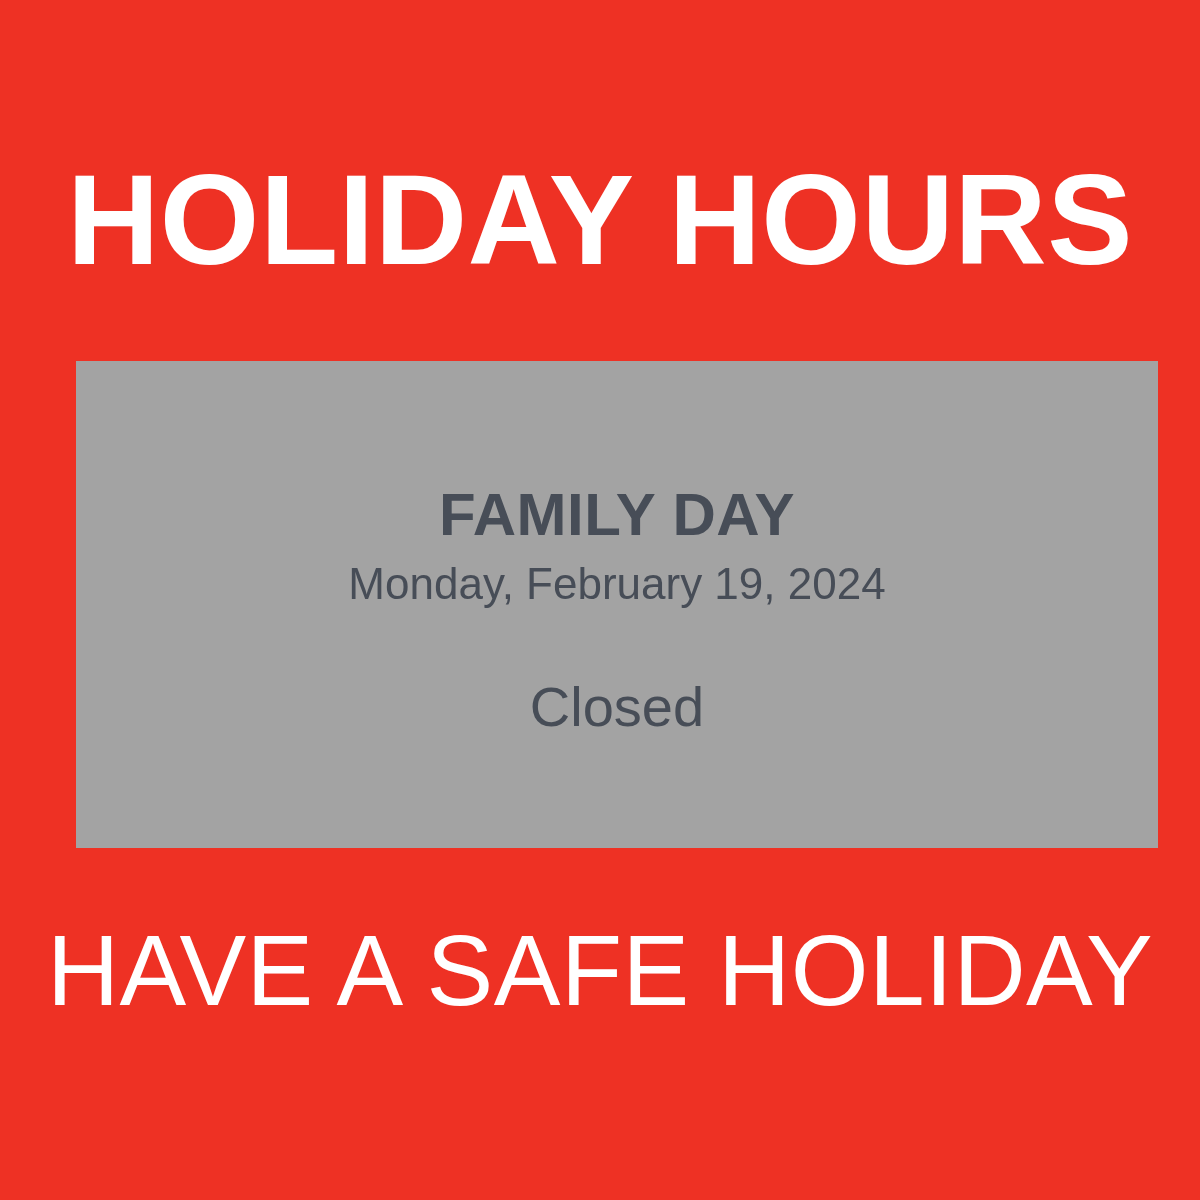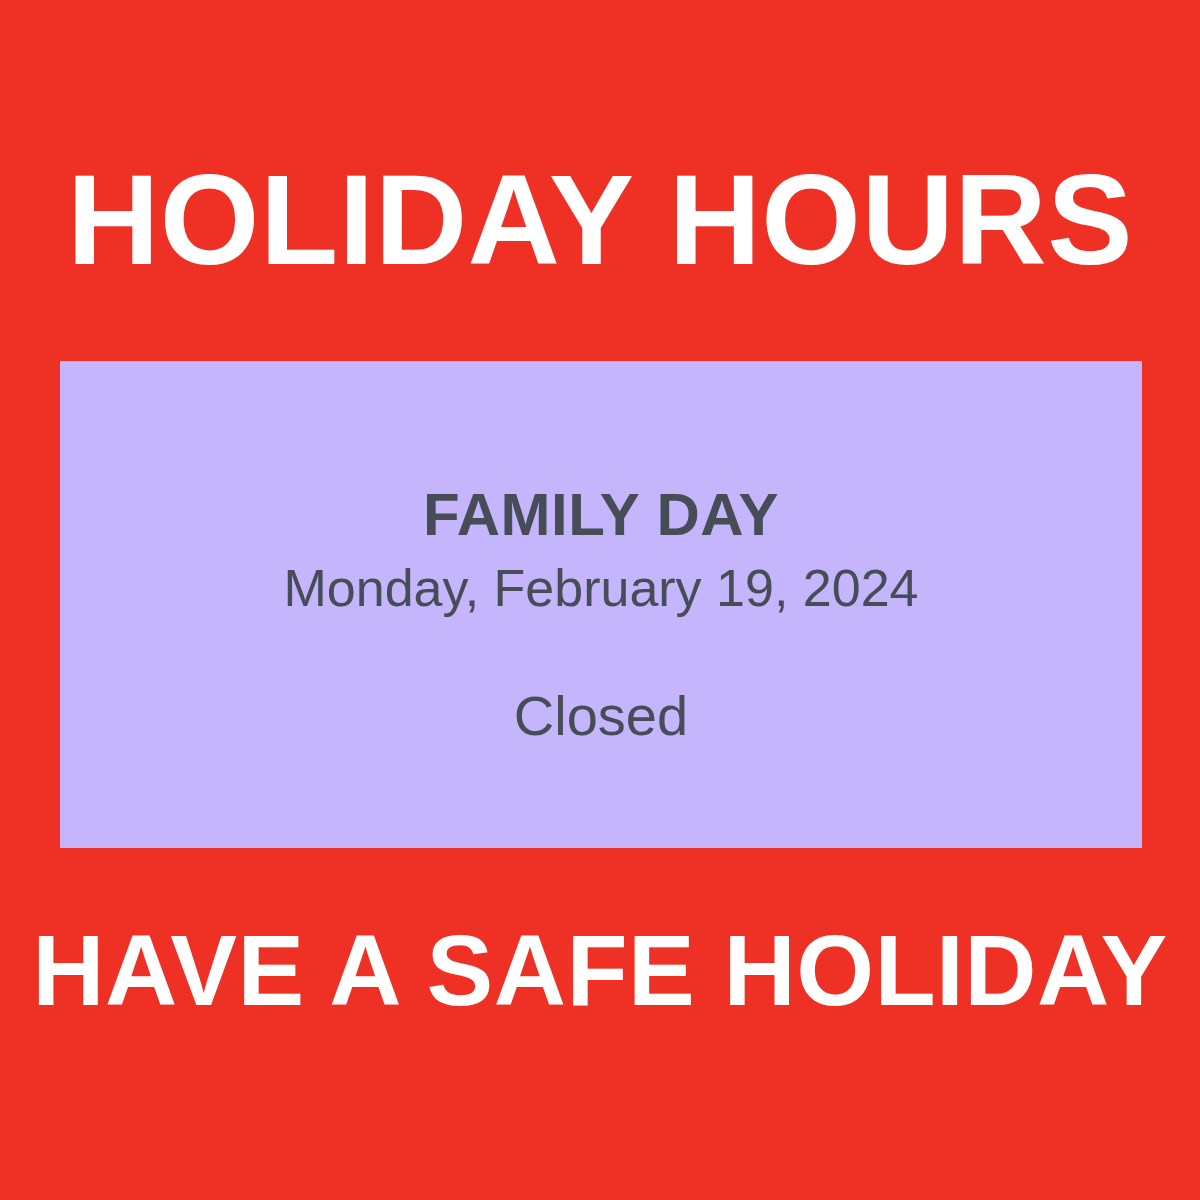--- a/index.html
+++ b/index.html
@@ -40,24 +40,24 @@
     font-size: 128px;
     line-height: 1.0;
     letter-spacing: 0.5px;
     white-space: nowrap;
   }
 
   
   .detail-card {
     position: absolute;
     top: 361px;
-    left: 60px;
+    left: 76px;
     width: 1082px;
     height: 487px;
-    background: #c4b5fd;
+    background: #a3a3a3;
     display: flex;
     flex-direction: column;
     align-items: center;
     justify-content: flex-start;
     padding-top: 122px;
   }
 
   .holiday-name {
     color: #474d57;
     font-family: "Liberation Sans", sans-serif;
@@ -66,21 +66,21 @@
     line-height: 1.05;
     letter-spacing: 0.5px;
     text-align: center;
     white-space: nowrap;
   }
 
   .holiday-date {
     color: #474d57;
     font-family: "Liberation Sans", sans-serif;
     font-weight: 400;
-    font-size: 52px;
+    font-size: 44px;
     line-height: 1.1;
     margin-top: 14px;
     text-align: center;
     white-space: nowrap;
   }
 
   .holiday-status {
     color: #474d57;
     font-family: "Liberation Sans", sans-serif;
     font-weight: 400;
@@ -93,21 +93,21 @@
 
   
   .poster-footer {
     position: absolute;
     top: 920px;
     left: 0;
     width: 1200px;
     text-align: center;
     color: #ffffff;
     font-family: "Liberation Sans", sans-serif;
-    font-weight: 700;
+    font-weight: 400;
     font-size: 100px;
     line-height: 1.0;
     letter-spacing: 0.5px;
     white-space: nowrap;
   }
 </style>
 </head>
 <body>
 
 <div class="poster">

